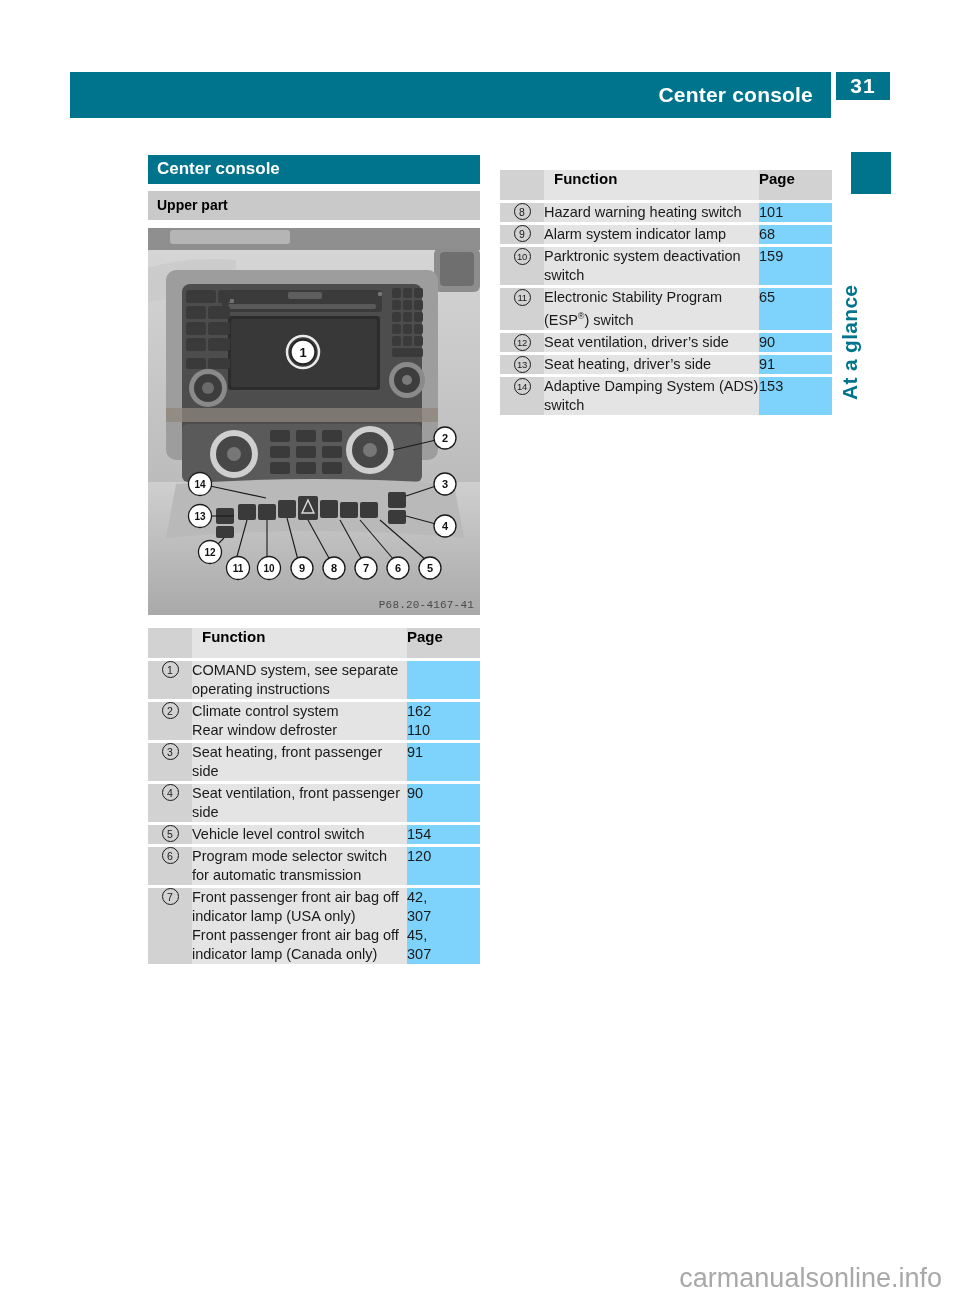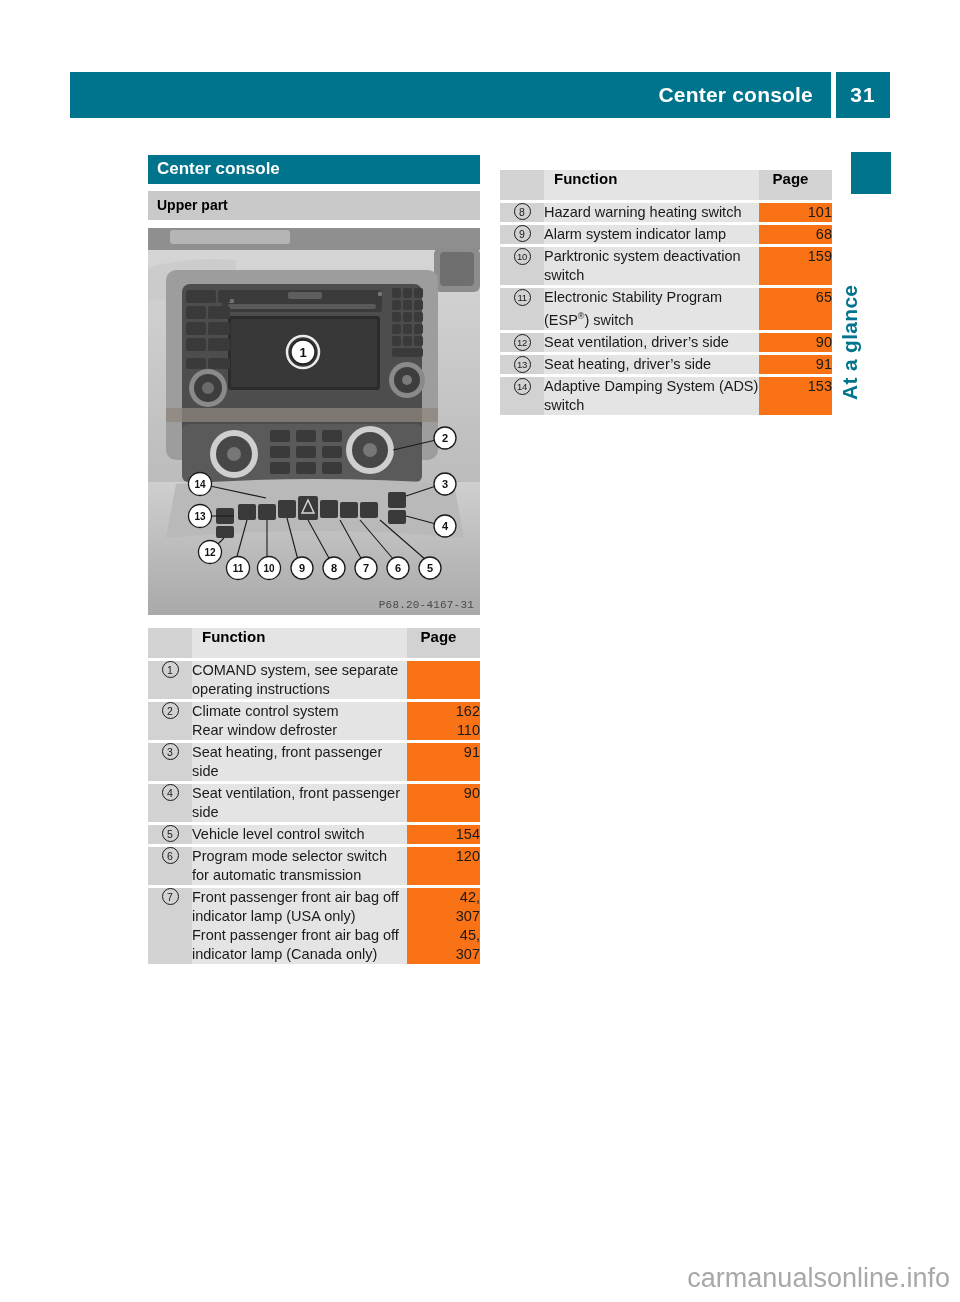--- a/index.html
+++ b/index.html
@@ -41,21 +41,21 @@
     font-size: 21px;
     font-weight: bold;
     letter-spacing: 0.2px;
     white-space: nowrap;
   }
   #header-pagebox {
     position: absolute;
     left: 766px;
     top: 0;
     width: 54px;
-    height: 46px;
+    height: 28px;
     background: #00748c;
   }
   #header-pagenum {
     position: absolute;
     left: 0;
     right: 0;
     top: 50%;
     transform: translateY(-50%);
     text-align: center;
     color: #ffffff;
@@ -170,40 +170,40 @@
   }
   .ftable thead th {
     background: #d2d2d2;
     height: 30px;
     font-size: 15px;
     font-weight: bold;
     color: #000;
   }
   .ftable thead th.h-num { background:#d2d2d2; }
   .ftable thead th.h-fn  { background:#e4e4e4; text-align:left; padding-left:10px; }
-  .ftable thead th.h-pg  { background:#d2d2d2; text-align:center; padding-right:10px; }
+  .ftable thead th.h-pg  { background:#d2d2d2; text-align:left; padding-right:10px; }
 
   .ftable tbody tr { border-top: 3px solid #ffffff; }
   .ftable tbody tr.cont { border-top: 0; }
 
   .cell-num {
     background: #d2d2d2;
     text-align: center;
     padding-top: 7px;
     padding-bottom: 7px;
   }
   .cell-fn {
     background: #e4e4e4;
     padding: 7px 6px 7px 10px;
     line-height: 19px;
     color: #1a1a1a;
   }
   .cell-pg {
-    background: #f97316;
-    text-align: right;
+    background: #7dd3fc;
+    text-align: left;
     padding: 7px 10px 7px 4px;
     line-height: 19px;
     color: #1a1a1a;
   }
   .pg-bottom { vertical-align: bottom; }
 
   
   .circnum {
     display: inline-block;
     width: 17px;
@@ -217,21 +217,21 @@
     box-sizing: border-box;
     font-family: "Liberation Sans", sans-serif;
   }
   .circnum.wide { font-size: 9.5px; letter-spacing:-0.4px; }
 
   sup.reg { font-size: 9px; vertical-align: super; }
 
   
   #watermark {
     position: absolute;
-    right: 10px;
+    right: 18px;
     bottom: 8px;
     font-size: 27px;
     color: #a8a8a8;
     letter-spacing: 0px;
     white-space: nowrap;
     margin-left: 34px;
   }
 </style>
 </head>
 <body>
@@ -417,21 +417,21 @@
         <circle cx="90" cy="340" r="11.5" fill="#fff" stroke="#1a1a1a" stroke-width="1.3"></circle>
           <text x="90" y="344" font-size="10">11</text>
         <circle cx="62" cy="324" r="11.5" fill="#fff" stroke="#1a1a1a" stroke-width="1.3"></circle>
           <text x="62" y="328" font-size="10">12</text>
         <circle cx="52" cy="288" r="11.5" fill="#fff" stroke="#1a1a1a" stroke-width="1.3"></circle>
           <text x="52" y="292" font-size="10">13</text>
         <circle cx="52" cy="256" r="11.5" fill="#fff" stroke="#1a1a1a" stroke-width="1.3"></circle>
           <text x="52" y="260" font-size="10">14</text>
       </g>
     </svg>
-    <div class="figure-caption">P68.20-4167-31</div>
+    <div class="figure-caption">P68.20-4167-41</div>
   </div>
 
   <table class="ftable" id="left-table">
     <colgroup>
         <col class="c-num">
         <col class="c-fn">
         <col class="c-pg">
       </colgroup>
     <thead>
       <tr>

